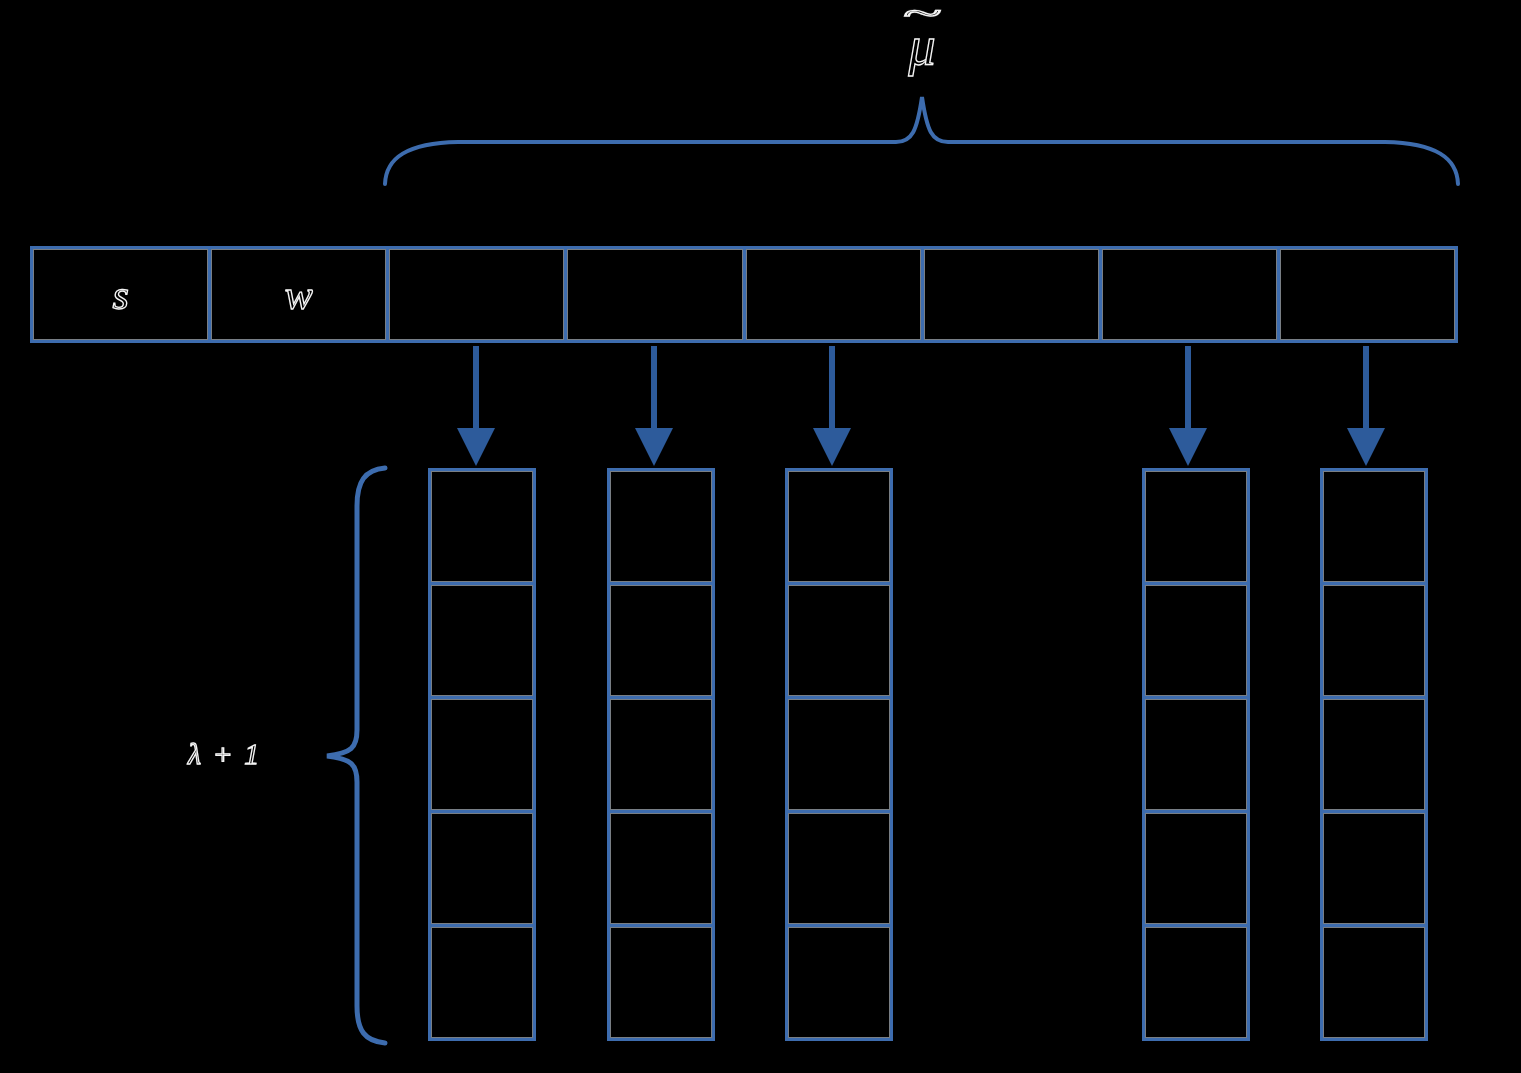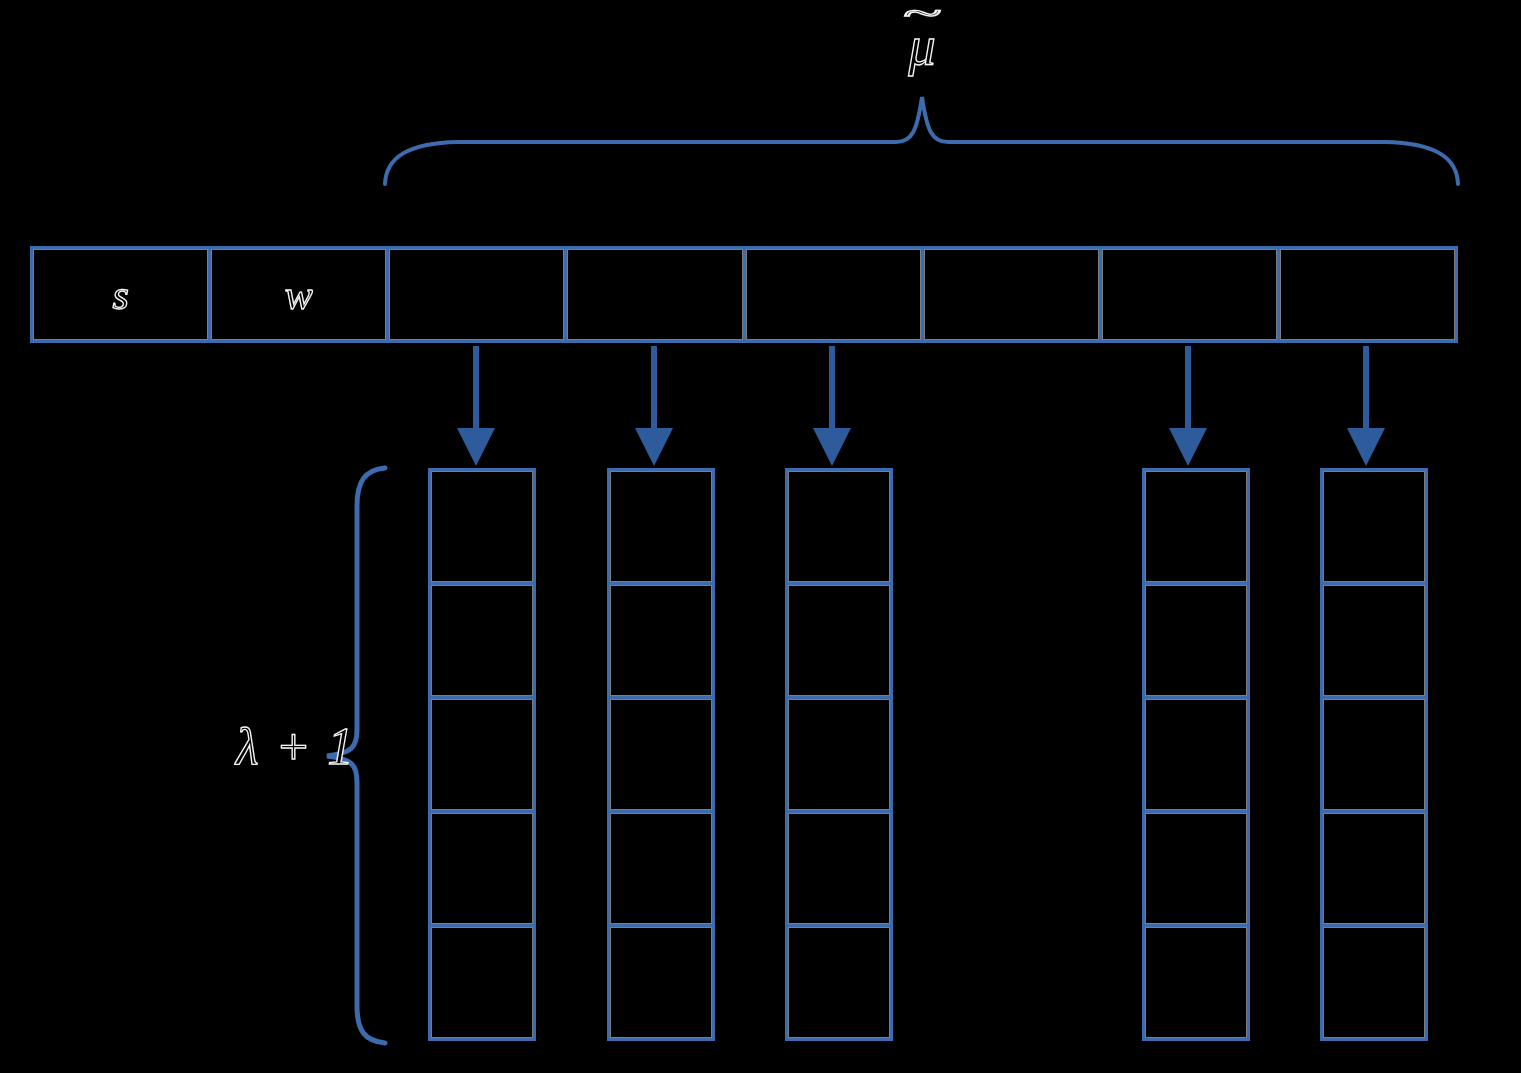--- a/index.html
+++ b/index.html
@@ -58,22 +58,22 @@
   .mu-label{
     position:absolute;left:922px;top:4px;transform:translateX(-50%);
     display:flex;flex-direction:column;align-items:center;
   }
   .mu-accent{
     font-size:34px;line-height:.55;transform:scaleX(2.1);
     margin-bottom:-4px;
   }
   .mu-base{font-size:54px;line-height:1;}
   .lambda-label{
-    position:absolute;left:188px;top:721px;
-    font-size:52px;line-height:1;white-space:nowrap;letter-spacing:2px;margin-left:48px;
+    position:absolute;left:188px;top:739px;
+    font-size:30px;line-height:1;white-space:nowrap;letter-spacing:2px;
   }
 </style>
 </head>
 <body>
 
 <div id="stage">
 
   <svg class="overlay" width="1521" height="1073" viewBox="0 0 1521 1073">
 
     <path d="M 385 184

